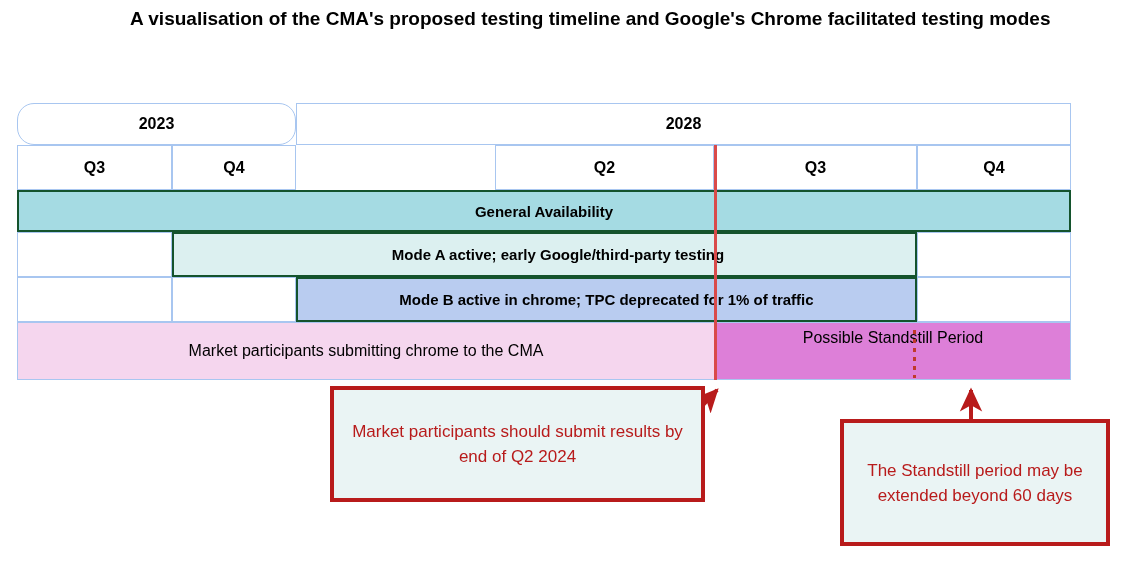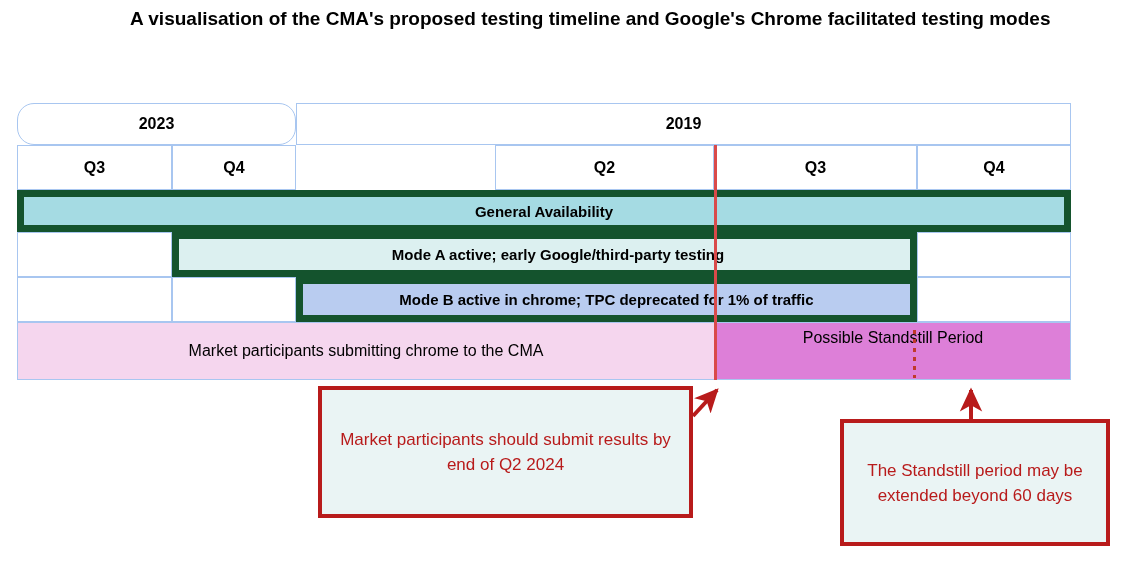--- a/index.html
+++ b/index.html
@@ -37,21 +37,21 @@
     align-items:center;
     justify-content:center;
     font-size:15px;
     background:#ffffff;
   }
   .yearcell{font-weight:bold;font-size:16px;}
   .qcell{font-weight:bold;font-size:16px;}
   .bandcell{
     font-weight:bold;
     font-size:15px;
-    border:7px solid #14532d;
+    border:2px solid #14532d;
   }
   .plaincell{border:1px solid #a8c6f0;background:#fff;}
   .bottomband{
     font-weight:normal;
     font-size:16px;
     border:1px solid #a8c6f0;
   }
 
   
   #q2line{
@@ -75,36 +75,36 @@
     background:#eaf4f4;
     display:flex;
     align-items:center;
     justify-content:center;
     text-align:center;
     color:#b81b1b;
     font-size:17px;
     line-height:25px;
     padding:4px 10px;
   }
-  #callout-submit{ left:318px; top:386px; width:375px; height:132px; }
+  #callout-submit{ left:330px; top:386px; width:375px; height:116px; }
   #callout-standstill{ left:840px; top:419px; width:270px; height:127px; }
 
   svg.arrow{position:absolute;overflow:visible;}
   #arrow-diag{left:685px; top:378px; width:50px; height:50px;}
   #arrow-vert{left:955px; top:378px; width:40px; height:50px;}
 </style>
 </head>
 <body>
 
 <div id="title">A visualisation of the CMA's proposed testing timeline and Google's Chrome facilitated testing modes</div>
 
 <div id="timeline">
 
   <div class="cell yearcell" style="left:0px;top:0px;width:279px;height:42px;border-radius:17px;">2023</div>
-  <div class="cell yearcell" style="left:279px;top:0px;width:775px;height:42px;">2019</div>
+  <div class="cell yearcell" style="left:279px;top:0px;width:775px;height:42px;">2028</div>
 
   <div class="cell qcell" style="left:0px;top:42px;width:155px;height:45px;">Q3</div>
   <div class="cell qcell" style="left:155px;top:42px;width:124px;height:45px;">Q4</div>
   <div class="cell qcell" style="left:478px;top:42px;width:219px;height:45px;">Q2</div>
   <div class="cell qcell" style="left:697px;top:42px;width:203px;height:45px;">Q3</div>
   <div class="cell qcell" style="left:900px;top:42px;width:154px;height:45px;">Q4</div>
 
   <div class="cell bandcell" style="left:0px;top:87px;width:1054px;height:42px;background:#a5dbe3;">General Availability</div>
 
   <div class="cell plaincell" style="left:0px;top:129px;width:155px;height:45px;"></div>

